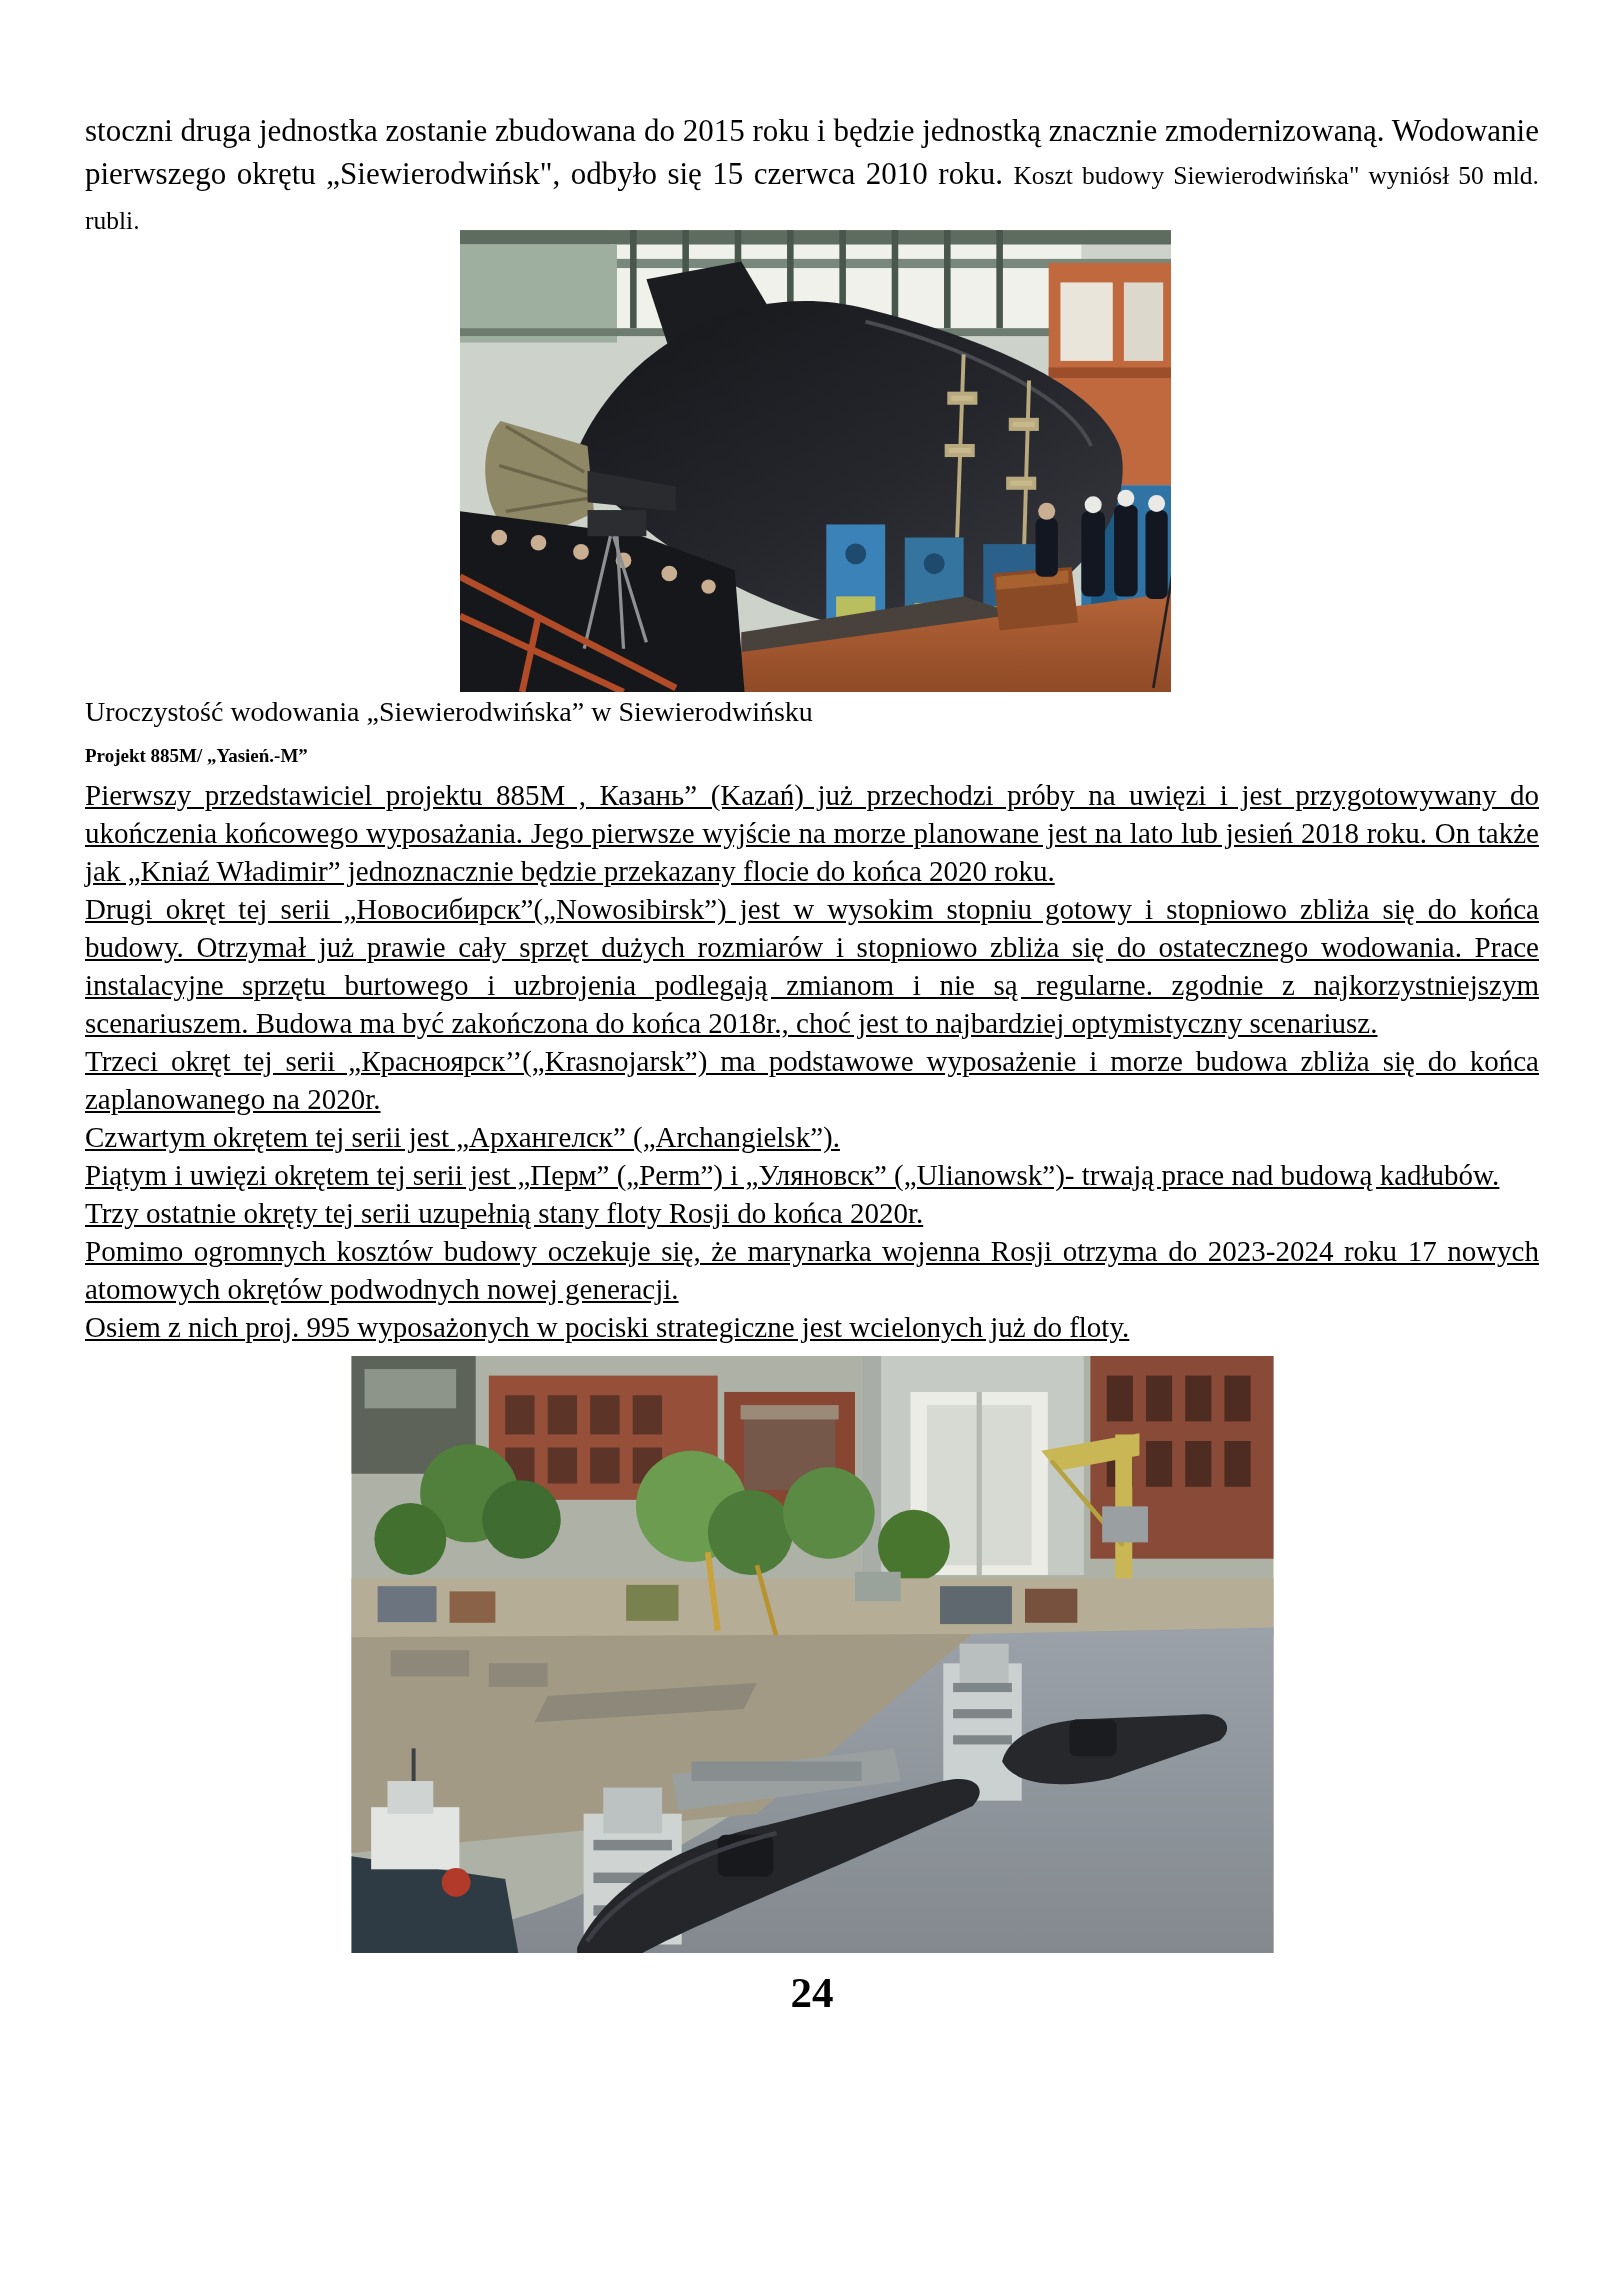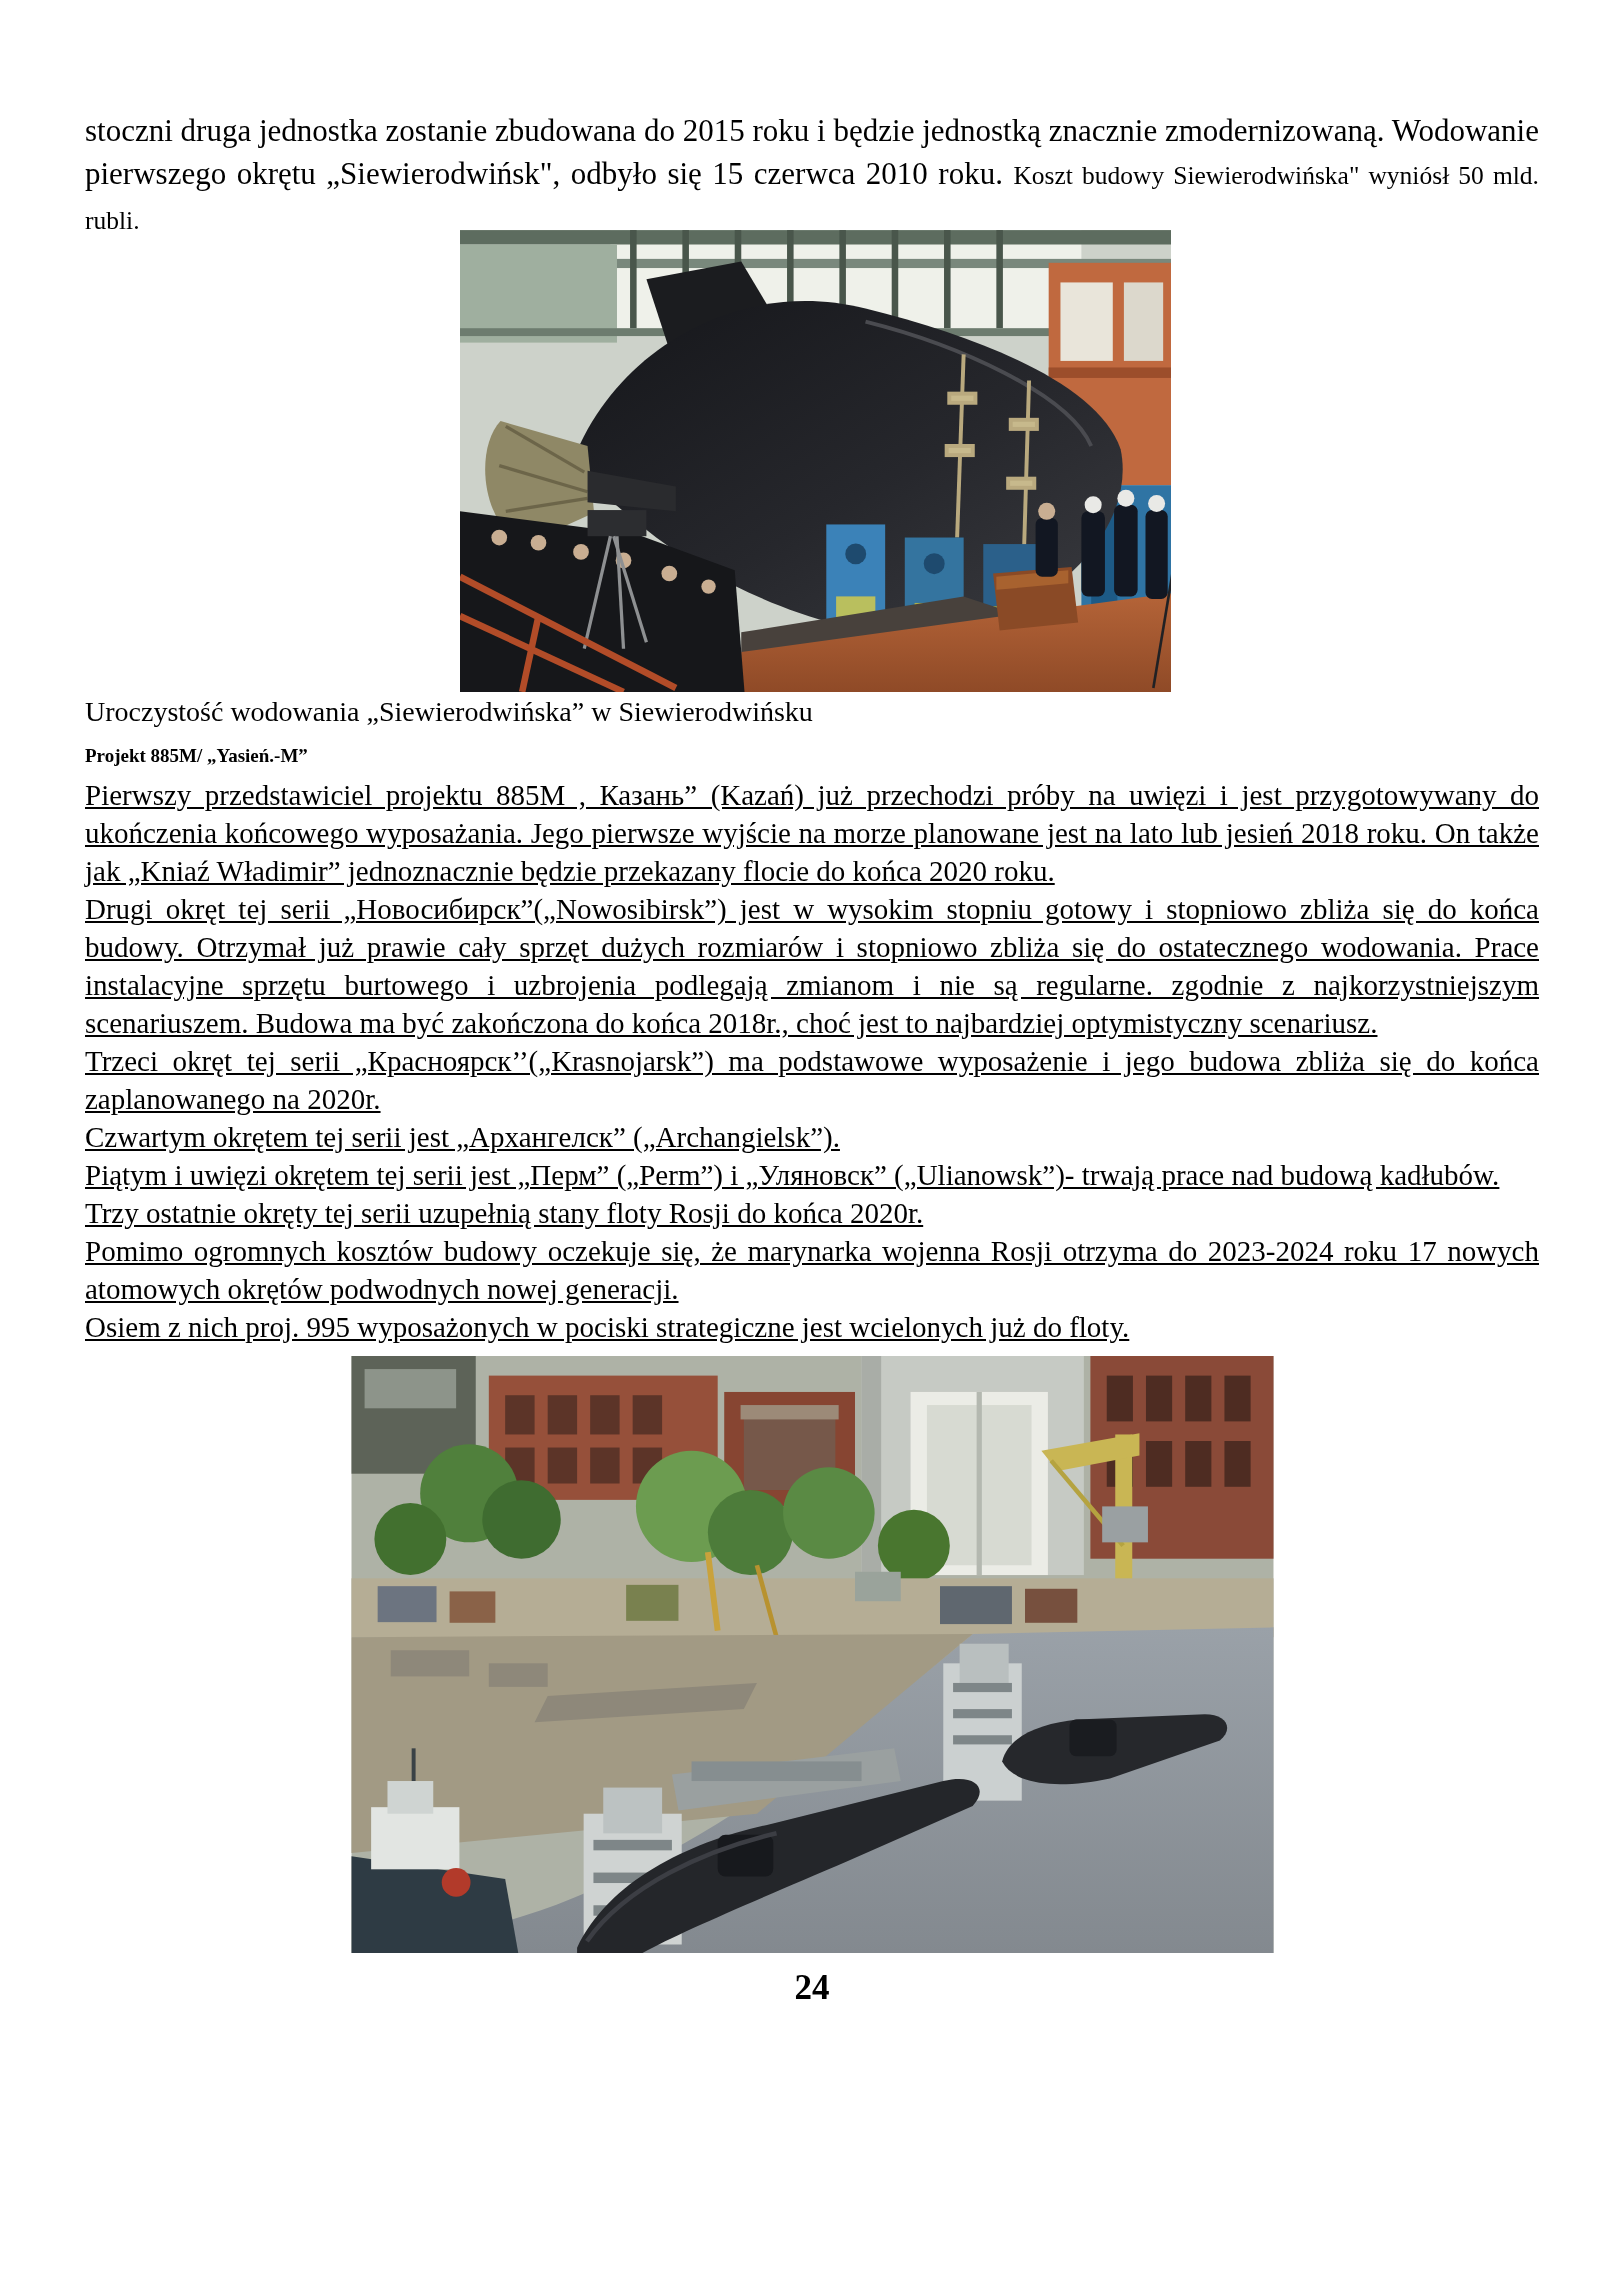--- a/index.html
+++ b/index.html
@@ -63,21 +63,21 @@
   }
   .body-para {
     font-size: 29px;
     line-height: 38px;
     text-align: justify;
     margin: 0;
     text-decoration: underline;
   }
   .page-number {
     margin-top: 15.7px;
-    font-size: 35px;
+    font-size: 43px;
     font-weight: bold;
     text-align: center;
   }
   figure { margin: 0; padding: 0; }
   svg { display: block; }
 </style>
 </head>
 <body>
 
 <div class="page">
@@ -205,21 +205,21 @@
         </g>
       </svg>
     </figure>
 
     <div class="photo-caption">Uroczystość wodowania „Siewierodwińska” w Siewierodwińsku</div>
 
     <h2 class="section-heading">Projekt 885M/ „Yasień.-M”</h2>
 
     <p class="body-para">Pierwszy przedstawiciel projektu 885M , Казань” (Kazań) już przechodzi próby na uwięzi i jest przygotowywany do ukończenia końcowego wyposażania. Jego pierwsze wyjście na morze planowane jest na lato lub jesień 2018 roku. On także jak „Kniaź Władimir” jednoznacznie będzie przekazany flocie do końca 2020 roku.</p>
     <p class="body-para">Drugi okręt tej serii „Новосибирск”(„Nowosibirsk”) jest w wysokim stopniu gotowy i stopniowo zbliża się do końca budowy. Otrzymał już prawie cały sprzęt dużych rozmiarów i stopniowo zbliża się do ostatecznego wodowania. Prace instalacyjne sprzętu burtowego i uzbrojenia podlegają zmianom i nie są regularne. zgodnie z najkorzystniejszym scenariuszem. Budowa ma być zakończona do końca 2018r., choć jest to najbardziej optymistyczny scenariusz.</p>
-    <p class="body-para">Trzeci okręt tej serii „Красноярск’’(„Krasnojarsk”) ma podstawowe wyposażenie i jego budowa zbliża się do końca zaplanowanego na 2020r.</p>
+    <p class="body-para">Trzeci okręt tej serii „Красноярск’’(„Krasnojarsk”) ma podstawowe wyposażenie i morze budowa zbliża się do końca zaplanowanego na 2020r.</p>
     <p class="body-para">Czwartym okrętem tej serii jest „Архангелск” („Archangielsk”).</p>
     <p class="body-para">Piątym i uwięzi okrętem tej serii jest „Перм” („Perm”) i „Уляновск” („Ulianowsk”)- trwają prace nad budową kadłubów.</p>
     <p class="body-para">Trzy ostatnie okręty tej serii uzupełnią stany floty Rosji do końca 2020r.</p>
     <p class="body-para">Pomimo ogromnych kosztów budowy oczekuje się, że marynarka wojenna Rosji otrzyma do 2023-2024 roku 17 nowych atomowych okrętów podwodnych nowej generacji.</p>
     <p class="body-para">Osiem z nich proj. 995 wyposażonych w pociski strategiczne jest wcielonych już do floty.</p>
 
     <figure class="photo2-wrap">
       <svg width="923" height="597" viewBox="0 0 1410 913" xmlns="http://www.w3.org/2000/svg">
         <defs>
           <linearGradient id="waterGrad" x1="0" y1="0" x2="0" y2="1">

